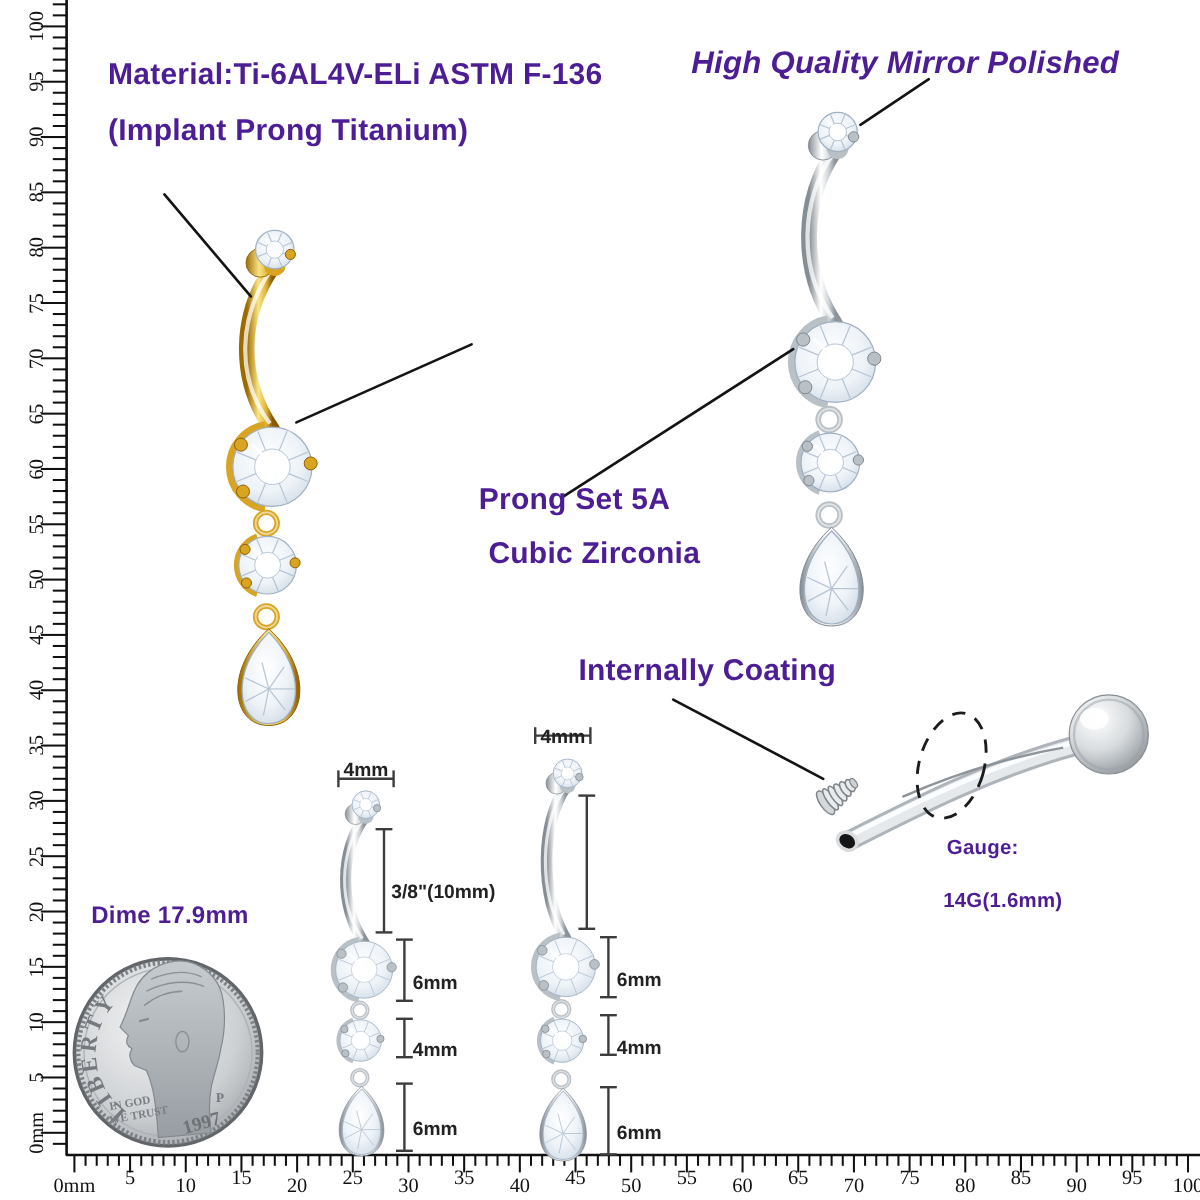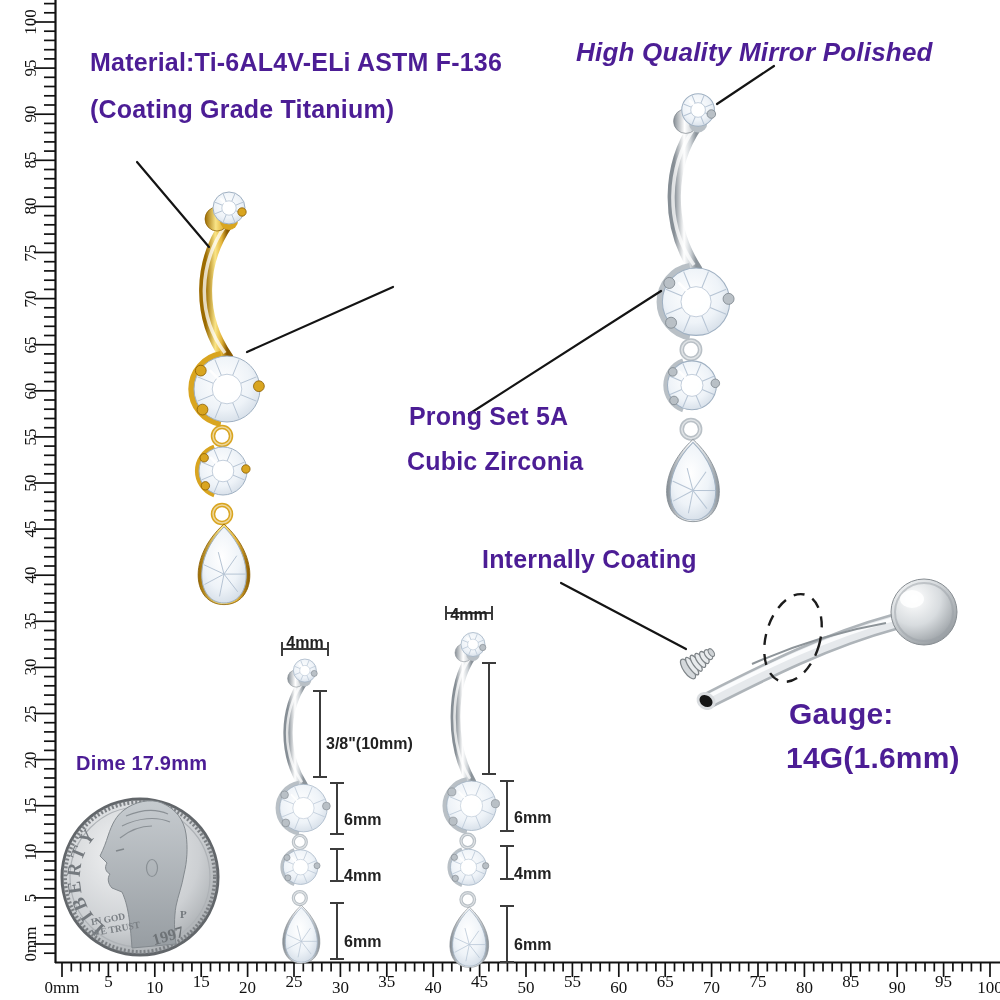--- a/index.html
+++ b/index.html
@@ -1,21 +1,21 @@
 <!DOCTYPE html>
 <html><head>
 <meta charset="utf-8">
 <style>
   html,body{margin:0;padding:0;background:#ffffff;}
   #stage{position:relative;width:1000px;height:1000px;background:#fff;overflow:hidden;
          font-family:"Liberation Sans",sans-serif;color:#1a1a1a;}
   #art{position:absolute;left:0;top:0;}
   .co{position:absolute;font-size:25px;font-weight:600;white-space:nowrap;color:#4c1d95;letter-spacing:.2px;}
   .co.s26{font-size:26px;font-style:italic;}
-  .co.s27{font-size:30px;}
+  .co.s27{font-size:17px;}
   .co.serif{font-family:Liberation Sans, sans-serif;font-weight:bold;font-size:20px;}
   .meas{position:absolute;font-size:16px;font-weight:bold;color:#222;white-space:nowrap;margin-top:12px;}
   .meas.ctr{width:60px;text-align:center;}
   .rlab-h{position:absolute;font-family:"Liberation Serif",serif;font-size:17px;color:#111;
           width:46px;text-align:center;}
   .rlab-v{position:absolute;font-family:"Liberation Serif",serif;font-size:17px;color:#111;
           width:54px;height:18px;line-height:18px;text-align:center;transform:rotate(-90deg);}
 </style>
 </head>
 <body>
@@ -584,23 +584,23 @@
     <g id="g-lines">
         <line x1="137" y1="162" x2="209" y2="247" stroke="#141414" stroke-width="2.2" stroke-linecap="round"></line>
         <line x1="774" y1="66" x2="717" y2="104" stroke="#141414" stroke-width="2.2" stroke-linecap="round"></line>
         <line x1="393" y1="287" x2="247" y2="352" stroke="#141414" stroke-width="2.2" stroke-linecap="round"></line>
         <line x1="469" y1="414" x2="661" y2="291" stroke="#141414" stroke-width="2.2" stroke-linecap="round"></line>
         <line x1="561" y1="583" x2="686" y2="649" stroke="#141414" stroke-width="2.2" stroke-linecap="round"></line>
       </g>
   </svg>
 
   <div class="co" style="left:90px;top:48px">Material:Ti-6AL4V-ELi ASTM F-136</div>
-  <div class="co" style="left:90px;top:95px">(Coating Grade Titanium)</div>
+  <div class="co" style="left:90px;top:95px">(Implant Prong Titanium)</div>
   <div class="co s26" style="left:576px;top:37px">High Quality Mirror Polished</div>
-  <div class="co" style="left:409px;top:402px">Prong Set 5A</div>
+  <div class="co" style="left:399px;top:402px">Prong Set 5A</div>
   <div class="co" style="left:407px;top:447px">Cubic Zirconia</div>
   <div class="co" style="left:482px;top:545px">Internally Coating</div>
   <div class="co s27" style="left:789px;top:697px">Gauge:</div>
   <div class="co s27" style="left:786px;top:741px">14G(1.6mm)</div>
   <div class="co serif" style="left:76px;top:752px">Dime 17.9mm</div>
 
   <div class="meas ctr" style="left:275px;top:622px">4mm</div>
   <div class="meas" style="left:326px;top:723px">3/8"(10mm)</div>
   <div class="meas" style="left:344px;top:799px">6mm</div>
   <div class="meas" style="left:344px;top:855px">4mm</div>

